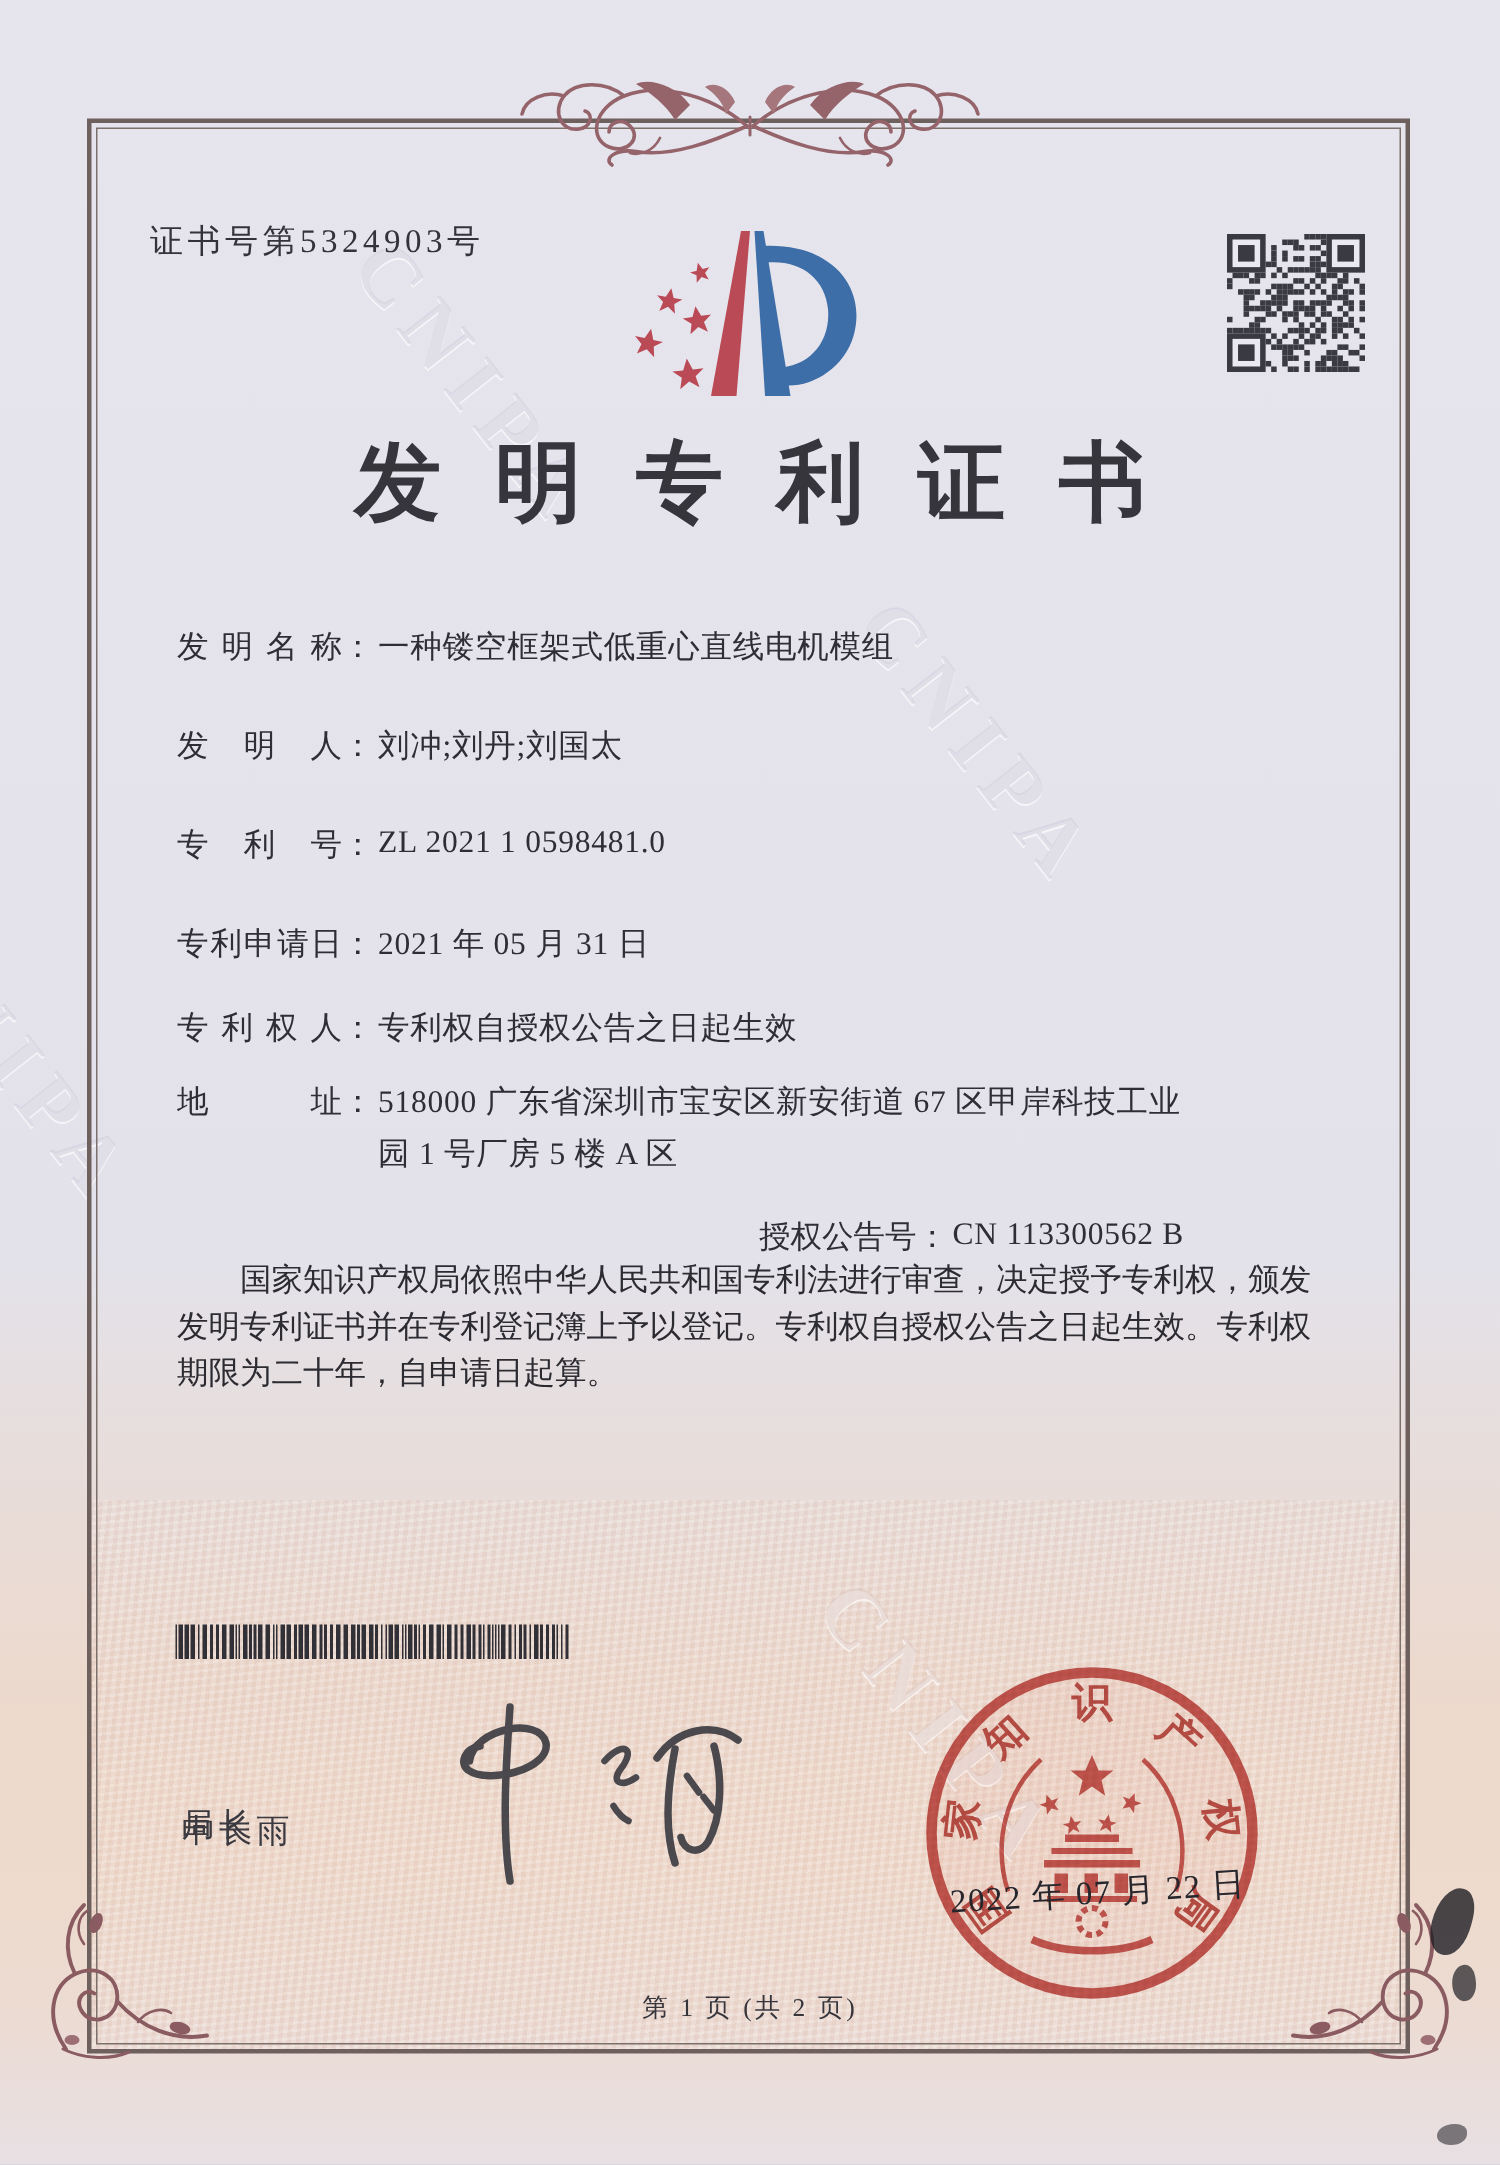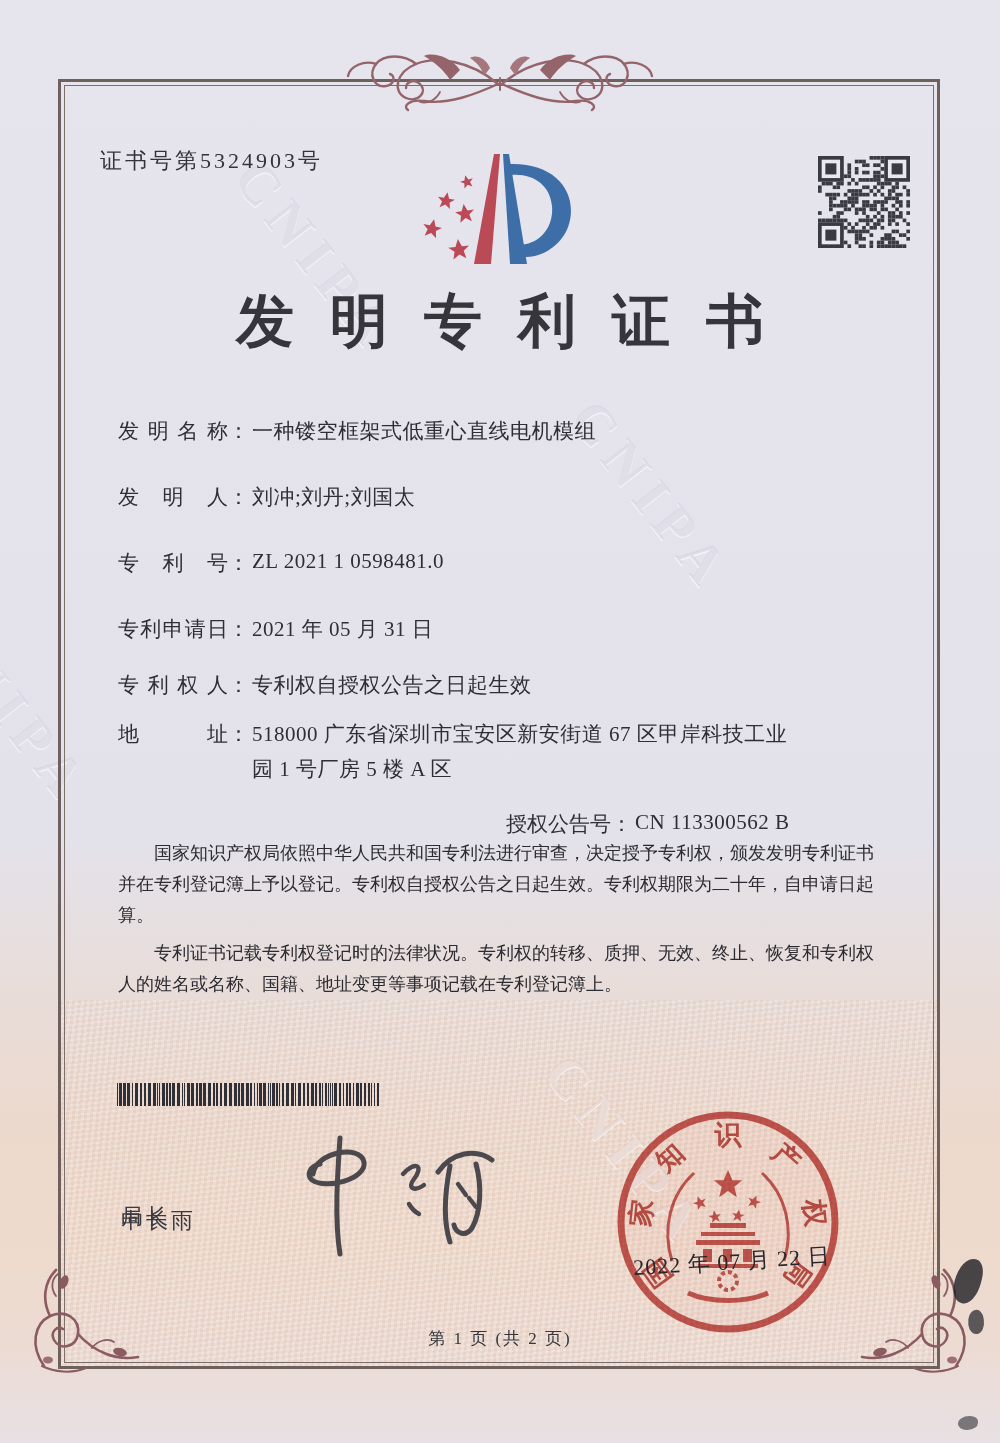--- a/index.html
+++ b/index.html
@@ -25,21 +25,21 @@
   .title{position:absolute;left:0;top:283px;width:100%;text-align:center;
     font-size:58px;font-weight:bold;letter-spacing:.62em;text-indent:.62em;color:#35353b;}
   .rows{position:absolute;left:118px;top:0;width:772px;font-size:21px;}
   .row{position:absolute;left:0;white-space:nowrap;}
   .lbl{display:inline-block;width:110px;text-align:justify;text-align-last:justify;vertical-align:top;}
   .colon{display:inline-block;width:24px;vertical-align:top;}
   .val{display:inline-block;vertical-align:top;letter-spacing:.5px;}
   .addr2{margin-top:7px;}
   .pair2{position:absolute;left:388px;top:12px;white-space:nowrap;}
   .pair2 .lbl{width:auto;text-align:left;text-align-last:auto;}
-  .paras{position:absolute;left:118px;top:838px;width:772px;font-size:18px;line-height:31px;color:#2b2b31;}
+  .paras{position:absolute;left:118px;top:838px;width:772px;font-size:21px;line-height:31px;color:#2b2b31;}
   .paras p{margin:0;text-indent:2em;}
   .paras p + p{margin-top:7px;}
   .barcode{position:absolute;left:117px;top:1083px;width:268px;height:23px;font-size:0;}
   .barcode i{display:inline-block;height:23px;background:#303036;}
   .sig-label{position:absolute;left:121px;font-size:22px;letter-spacing:3px;color:#3a3a40;}
   .signature{position:absolute;left:268px;top:1122px;width:244px;height:140px;}
   .seal{position:absolute;left:613px;top:1107px;width:230px;height:230px;mix-blend-mode:multiply;opacity:.93;}
   .seal svg{position:absolute;inset:0;}
   .seal-ch{position:absolute;left:50%;top:50%;font-size:27px;font-weight:bold;color:#bd4b45;
     transform:translate(-50%,-50%) rotate(var(--a)) translateY(-87px);}
@@ -389,21 +389,20 @@
     <div class="row" style="top:720px;">
       <span class="lbl">地址</span><span class="colon">：</span><span class="val"><span>518000 广东省深圳市宝安区新安街道 67 区甲岸科技工业</span><div class="addr2">园 1 号厂房 5 楼 A 区</div></span>
     </div>
     <div class="row" style="top:798px;width:772px;">
       <span class="pair2"><span class="lbl">授权公告号</span><span class="colon">：</span><span class="val">CN 113300562 B</span></span>
     </div>
   </div>
 
   <div class="paras">
     <p>国家知识产权局依照中华人民共和国专利法进行审查，决定授予专利权，颁发发明专利证书并在专利登记簿上予以登记。专利权自授权公告之日起生效。专利权期限为二十年，自申请日起算。</p>
-    <p>专利证书记载专利权登记时的法律状况。专利权的转移、质押、无效、终止、恢复和专利权人的姓名或名称、国籍、地址变更等事项记载在专利登记簿上。</p>
   </div>
 
   <div class="barcode" id="barcode"><i style="width: 1px; margin-right: 1px;"></i><i style="width: 3px; margin-right: 1px;"></i><i style="width: 3px; margin-right: 1px;"></i><i style="width: 3px; margin-right: 2px;"></i><i style="width: 1px; margin-right: 2px;"></i><i style="width: 3px; margin-right: 2px;"></i><i style="width: 2px; margin-right: 2px;"></i><i style="width: 2px; margin-right: 2px;"></i><i style="width: 3px; margin-right: 2px;"></i><i style="width: 3px; margin-right: 1px;"></i><i style="width: 1px; margin-right: 1px;"></i><i style="width: 1px; margin-right: 2px;"></i><i style="width: 3px; margin-right: 1px;"></i><i style="width: 2px; margin-right: 1px;"></i><i style="width: 2px; margin-right: 1px;"></i><i style="width: 3px; margin-right: 2px;"></i><i style="width: 3px; margin-right: 2px;"></i><i style="width: 1px; margin-right: 1px;"></i><i style="width: 1px; margin-right: 2px;"></i><i style="width: 3px; margin-right: 1px;"></i><i style="width: 3px; margin-right: 2px;"></i><i style="width: 2px; margin-right: 1px;"></i><i style="width: 3px; margin-right: 1px;"></i><i style="width: 3px; margin-right: 2px;"></i><i style="width: 3px; margin-right: 2px;"></i><i style="width: 2px; margin-right: 1px;"></i><i style="width: 2px; margin-right: 2px;"></i><i style="width: 2px; margin-right: 2px;"></i><i style="width: 3px; margin-right: 2px;"></i><i style="width: 3px; margin-right: 2px;"></i><i style="width: 3px; margin-right: 1px;"></i><i style="width: 2px; margin-right: 1px;"></i><i style="width: 3px; margin-right: 2px;"></i><i style="width: 3px; margin-right: 1px;"></i><i style="width: 2px; margin-right: 2px;"></i><i style="width: 1px; margin-right: 2px;"></i><i style="width: 1px; margin-right: 1px;"></i><i style="width: 3px; margin-right: 1px;"></i><i style="width: 3px; margin-right: 2px;"></i><i style="width: 1px; margin-right: 1px;"></i><i style="width: 1px; margin-right: 1px;"></i><i style="width: 3px; margin-right: 1px;"></i><i style="width: 2px; margin-right: 1px;"></i><i style="width: 1px; margin-right: 2px;"></i><i style="width: 2px; margin-right: 2px;"></i><i style="width: 3px; margin-right: 2px;"></i><i style="width: 3px; margin-right: 1px;"></i><i style="width: 1px; margin-right: 2px;"></i><i style="width: 3px; margin-right: 2px;"></i><i style="width: 2px; margin-right: 2px;"></i><i style="width: 2px; margin-right: 2px;"></i><i style="width: 3px; margin-right: 1px;"></i><i style="width: 2px; margin-right: 2px;"></i><i style="width: 2px; margin-right: 1px;"></i><i style="width: 1px; margin-right: 2px;"></i><i style="width: 2px; margin-right: 1px;"></i><i style="width: 1px; margin-right: 1px;"></i><i style="width: 1px; margin-right: 1px;"></i><i style="width: 1px; margin-right: 1px;"></i><i style="width: 3px; margin-right: 2px;"></i><i style="width: 2px; margin-right: 2px;"></i><i style="width: 1px; margin-right: 2px;"></i><i style="width: 2px; margin-right: 1px;"></i><i style="width: 2px; margin-right: 2px;"></i><i style="width: 1px; margin-right: 2px;"></i><i style="width: 3px; margin-right: 1px;"></i><i style="width: 2px; margin-right: 2px;"></i><i style="width: 2px; margin-right: 2px;"></i><i style="width: 2px; margin-right: 1px;"></i><i style="width: 1px; margin-right: 2px;"></i><i style="width: 1px; margin-right: 2px;"></i><i style="width: 2px; margin-right: 2px;"></i></div>
 
   <div class="sig-label" style="top:1202px;">局长</div>
   <div class="sig-label" style="top:1206px;">申长雨</div>
 
   <svg class="signature" viewBox="0 0 244 140">
     <g stroke="#3a3a40" stroke-width="5" fill="none" stroke-linecap="round" opacity="0.9">
       <path d="M72,16 C70,45 66,96 72,132"></path>

